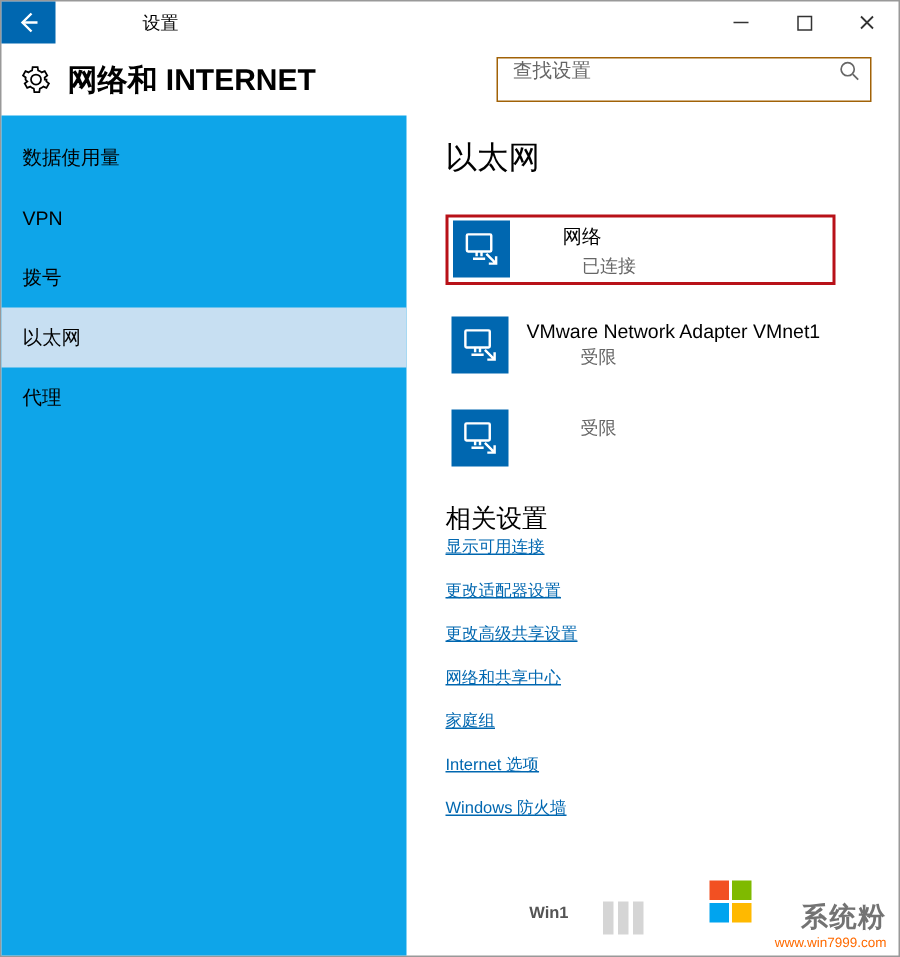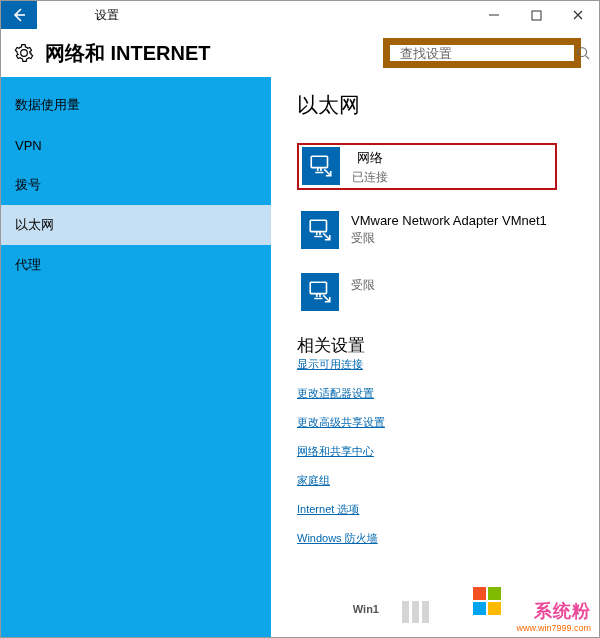--- a/index.html
+++ b/index.html
@@ -23,21 +23,21 @@
   .title-txt { flex:0 0 auto; display:flex; align-items:center; padding:0 10px; font-size:12px; }
   .titlebar-spacer { flex:1; }
   .win-controls { display:flex; }
   .win-btn { width:42px; display:flex; align-items:center; justify-content:center; cursor:pointer; }
   
   .header-row { height:48px; display:flex; align-items:center; padding:0 18px 0 12px; }
   .gear { width:22px; height:22px; margin-right:10px; display:flex; align-items:center; justify-content:center; }
   .header-title { font-size:20px; font-weight:700; }
   .header-spacer { flex:1; }
   .search-box {
-    width: 198px; height: 30px; border:7px solid #a16207; display:flex; align-items:flex-end;
+    width: 250px; height: 30px; border:1px solid #a16207; display:flex; align-items:flex-start;
     padding:0 6px 0 10px; color:#666;
   }
   .search-box input {
     flex:1; border:none; outline:none; font-size:13px; font-family:inherit; background:transparent;
   }
   .search-box input::placeholder { color:#666; }
   .search-icon { width:16px; height:16px; display:flex; align-items:center; justify-content:center; color:#666; }
   
   .body { display:flex; height: calc(638px - 28px - 48px - 2px); }
   .sidebar { width:270px; background:#0ea5e9; padding-top:8px; }
@@ -48,35 +48,35 @@
   .main { flex:1; padding: 14px 20px 0 26px; overflow:hidden; }
   .page-title { font-size:21px; font-weight:400; margin-bottom:24px; }
   .net-item { display:flex; align-items:flex-start; margin-bottom:18px; padding:3px 4px; }
   .net-item.highlight { border:2px solid #b81118; padding:2px 3px; width:260px;text-align:center; }
   .net-icon {
     width:38px; height:38px; background:#0067b0; display:flex; align-items:center; justify-content:center;
     margin-right:12px; flex-shrink:0;
   }
   .net-text { padding-top:2px; }
   .net-name { font-size:13px; color:#000; }
-  .net-status { font-size:12px; color:#666; margin-top:2px; }
+  .net-status { font-size:12px; color:#666; margin-top:2px;margin-left:36px; }
   .section-title { font-size:17px; font-weight:400; margin-top:20px; }
   .link { color:#0067b0; font-size:11px; margin-bottom:14px; cursor:pointer; display:block;text-decoration:underline; }
   
   .wm-logo {
     position:absolute; right:98px; bottom:22px; width:28px; height:28px;
     display:grid; grid-template-columns:1fr 1fr; grid-template-rows:1fr 1fr; gap:2px;
   }
   .wm-logo div:nth-child(1){background:#f25022;}
   .wm-logo div:nth-child(2){background:#7fba00;}
   .wm-logo div:nth-child(3){background:#00a4ef;}
   .wm-logo div:nth-child(4){background:#ffb900;}
   .wm-text {
     position:absolute; right:8px; bottom:14px; font-size:18px; font-weight:600; letter-spacing:1px;
-    color:#ec4899;
+    color:#737373;
   }
   .wm-url {
     position:absolute; right:8px; bottom:4px; font-size:9px; color:#ff6a00;
   }
   .wm-bars {
     position:absolute; right:170px; bottom:14px; display:flex; gap:3px; opacity:0.35;
   }
   .wm-bars div { width:7px; height:22px; background:#888; }
   .wm-win1 {
     position:absolute; right:220px; bottom:22px; font-size:11px; color:#555; font-weight:600;

